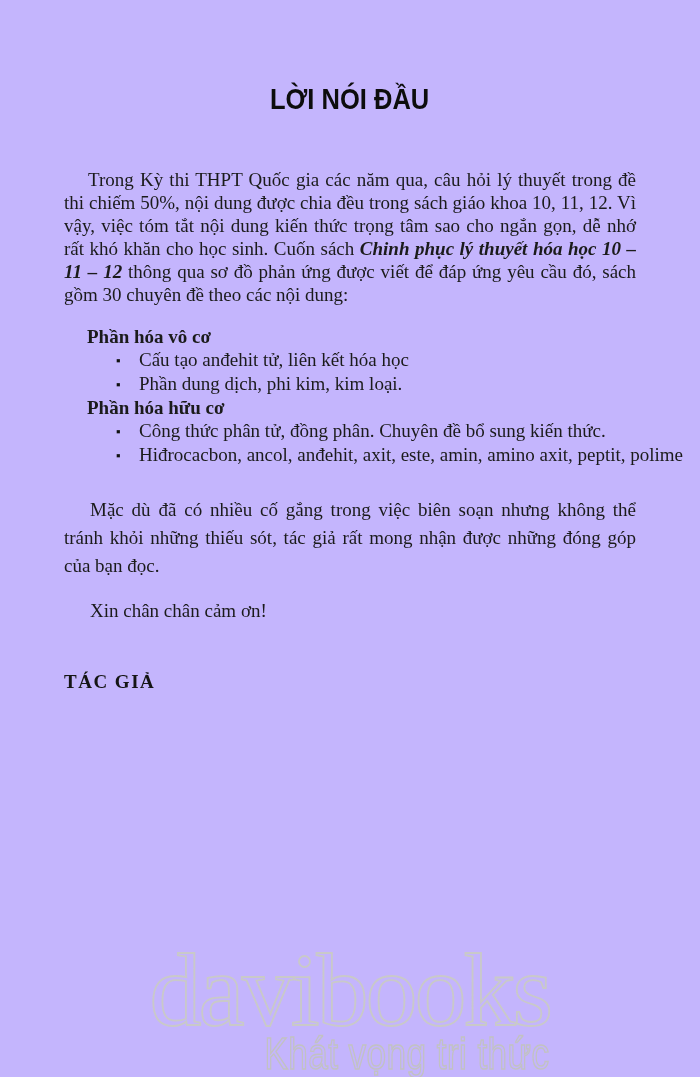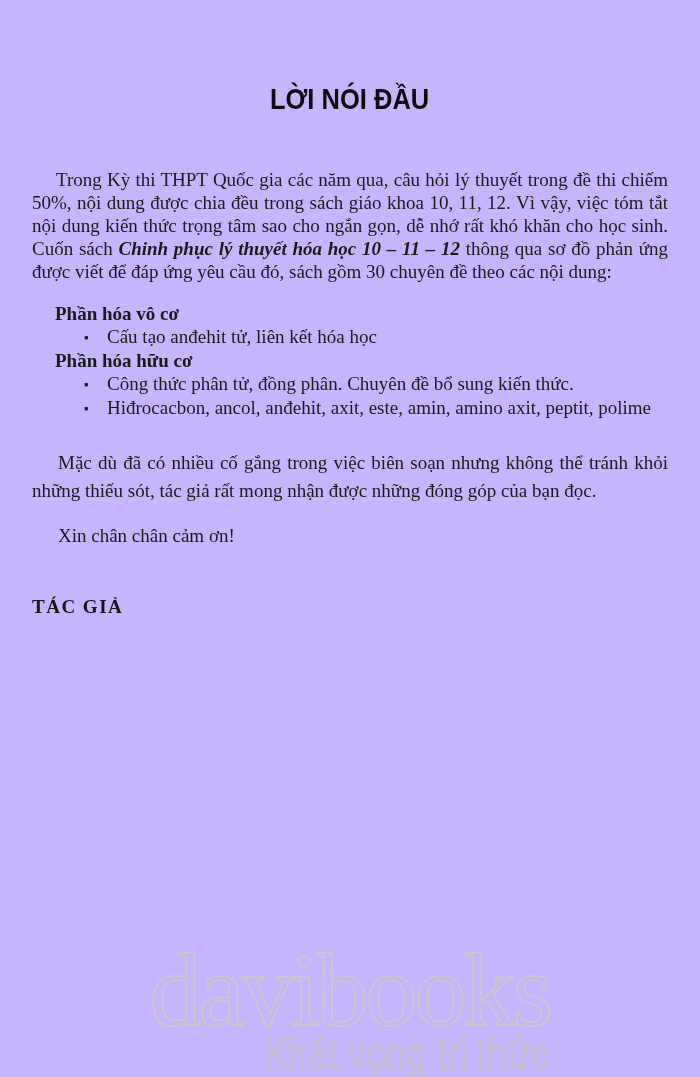--- a/index.html
+++ b/index.html
@@ -22,21 +22,21 @@
   }
   .page-title .title-inner {
     display: inline-block;
     font-size: 30px;
     line-height: 30px;
     letter-spacing: 0px;
     transform: scaleX(0.85);
     transform-origin: center;
   }
   .content {
-    padding: 0 32px;
+    padding: 0 64px;
     font-size: 19px;
     line-height: 23px;
   }
   .para1 {
     margin-top: 54px;
     text-align: justify;
     text-indent: 24px;
   }
   .book-title {
     font-weight: 700;
@@ -119,20 +119,21 @@
   </h1>
 
   <div class="content">
 
     <p class="para1"><span>Trong Kỳ thi THPT Quốc gia các năm qua, câu hỏi lý thuyết trong đề thi chiếm 50%, nội dung được chia đều trong sách giáo khoa 10, 11, 12. Vì vậy, việc tóm tắt nội dung kiến thức trọng tâm sao cho ngắn gọn, dễ nhớ rất khó khăn cho học sinh. Cuốn sách </span><span class="book-title">Chinh phục lý thuyết hóa học 10 – 11 – 12</span><span> thông qua sơ đồ phản ứng được viết để đáp ứng yêu cầu đó, sách gồm 30 chuyên đề theo các nội dung:</span></p>
 
     <div class="section">
       <div class="section-heading">Phần hóa vô cơ</div>
       <ul class="bullet-list">
         <li class="bullet-item"><span class="bullet-marker">▪</span><span>Cấu tạo anđehit tử, liên kết hóa học</span></li>
+        <li class="bullet-item"><span class="bullet-marker">▪</span><span>Phần dung dịch, phi kim, kim loại.</span></li>
       </ul>
     </div>
 
     <div class="section">
       <div class="section-heading">Phần hóa hữu cơ</div>
       <ul class="bullet-list">
         <li class="bullet-item"><span class="bullet-marker">▪</span><span>Công thức phân tử, đồng phân. Chuyên đề bổ sung kiến thức.</span></li>
         <li class="bullet-item"><span class="bullet-marker">▪</span><span>Hiđrocacbon, ancol, anđehit, axit, este, amin, amino axit, peptit, polime</span></li>
       </ul>
     </div>

